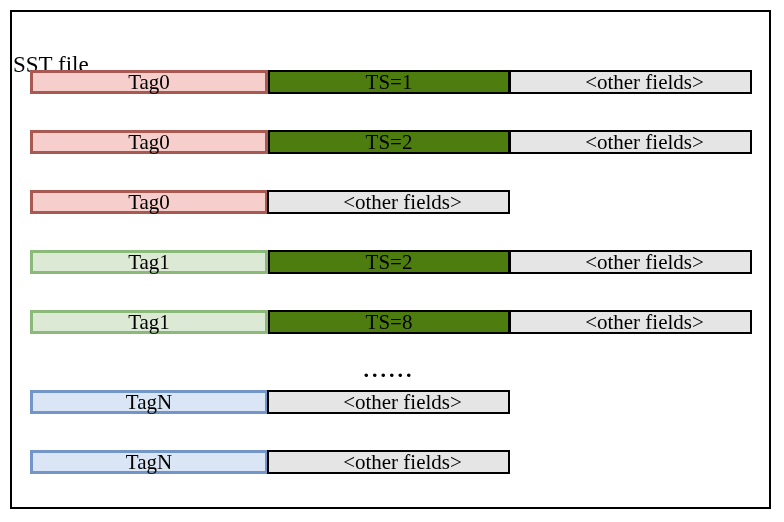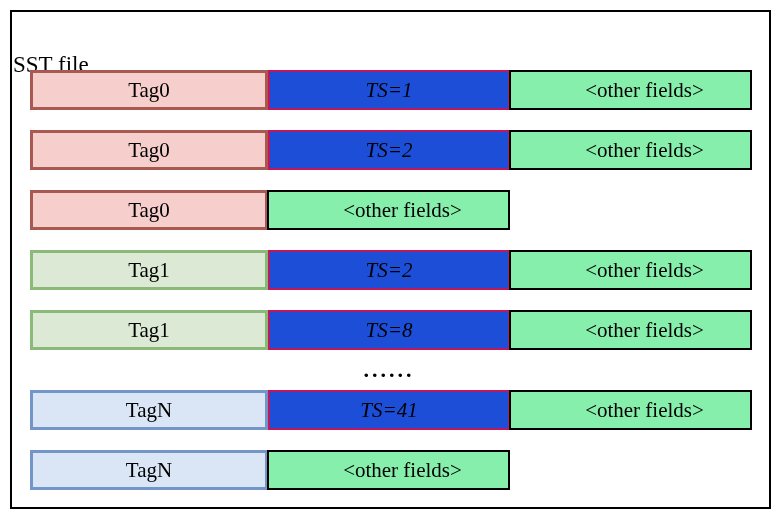--- a/index.html
+++ b/index.html
@@ -32,47 +32,46 @@
     top: 24px;
     font-size: 23px;
     line-height: 1.1;
     white-space: nowrap;
     margin-top: 28px;
   }
   .record-row {
     position: absolute;
     left: 30px;
     width: 722px;
-    height: 40px;
+    height: 24px;
     display: flex;
     align-items: stretch;
   }
   .cell {
     box-sizing: border-box;
     display: flex;
     align-items: center;
     justify-content: center;
     font-size: 21px;
     white-space: nowrap;
   }
   .tag-cell {
     width: 238px;
     border: 3px solid #888888; 
     background: #eeeeee;        
   }
   .ts-cell {
     width: 242px;
-    border: 2px solid #be185d;
-    background: #1d4ed8;
-    font-style: italic;
+    border: 2px solid #000000;
+    background: #4d7c0f;
   }
   .other-cell {
     width: 243px;
     border: 2px solid #000000;
-    background: #86efac;
+    background: #e5e5e5;
     margin-left: -1px;
     padding-left: 28px;
   }
   .ellipsis {
     position: absolute;
     left: 268px;
     top: 351px;
     width: 242px;
     height: 38px;
     display: flex;
@@ -124,21 +123,20 @@
   <div class="record-row row-4">
     <div class="cell tag-cell" style="background: rgb(220, 234, 213); border-color: rgb(139, 185, 122);">Tag1</div>
     <div class="cell ts-cell">TS=8</div>
     <div class="cell other-cell">&lt;other fields&gt;</div>
   </div>
 
   <div class="ellipsis">......</div>
 
   <div class="record-row row-5">
     <div class="cell tag-cell" style="background: rgb(218, 230, 245); border-color: rgb(115, 149, 199);">TagN</div>
-    <div class="cell ts-cell">TS=41</div>
     <div class="cell other-cell">&lt;other fields&gt;</div>
   </div>
 
   <div class="record-row row-6">
     <div class="cell tag-cell" style="background: rgb(218, 230, 245); border-color: rgb(115, 149, 199);">TagN</div>
     <div class="cell other-cell">&lt;other fields&gt;</div>
   </div>
 </div>
 
 </body></html>

